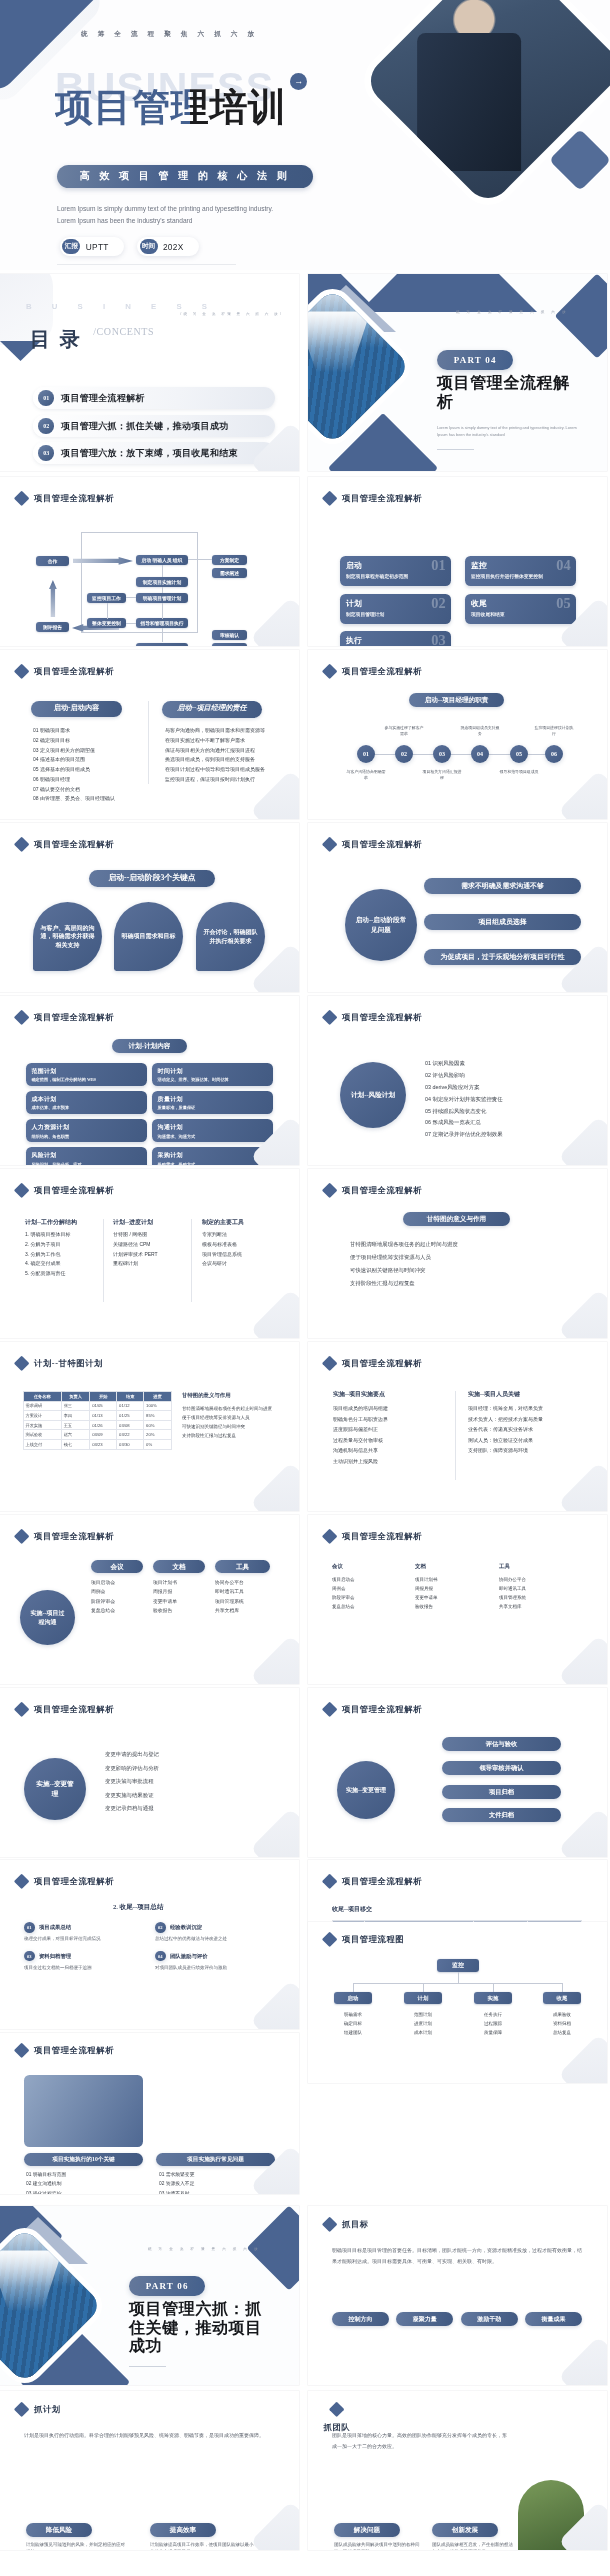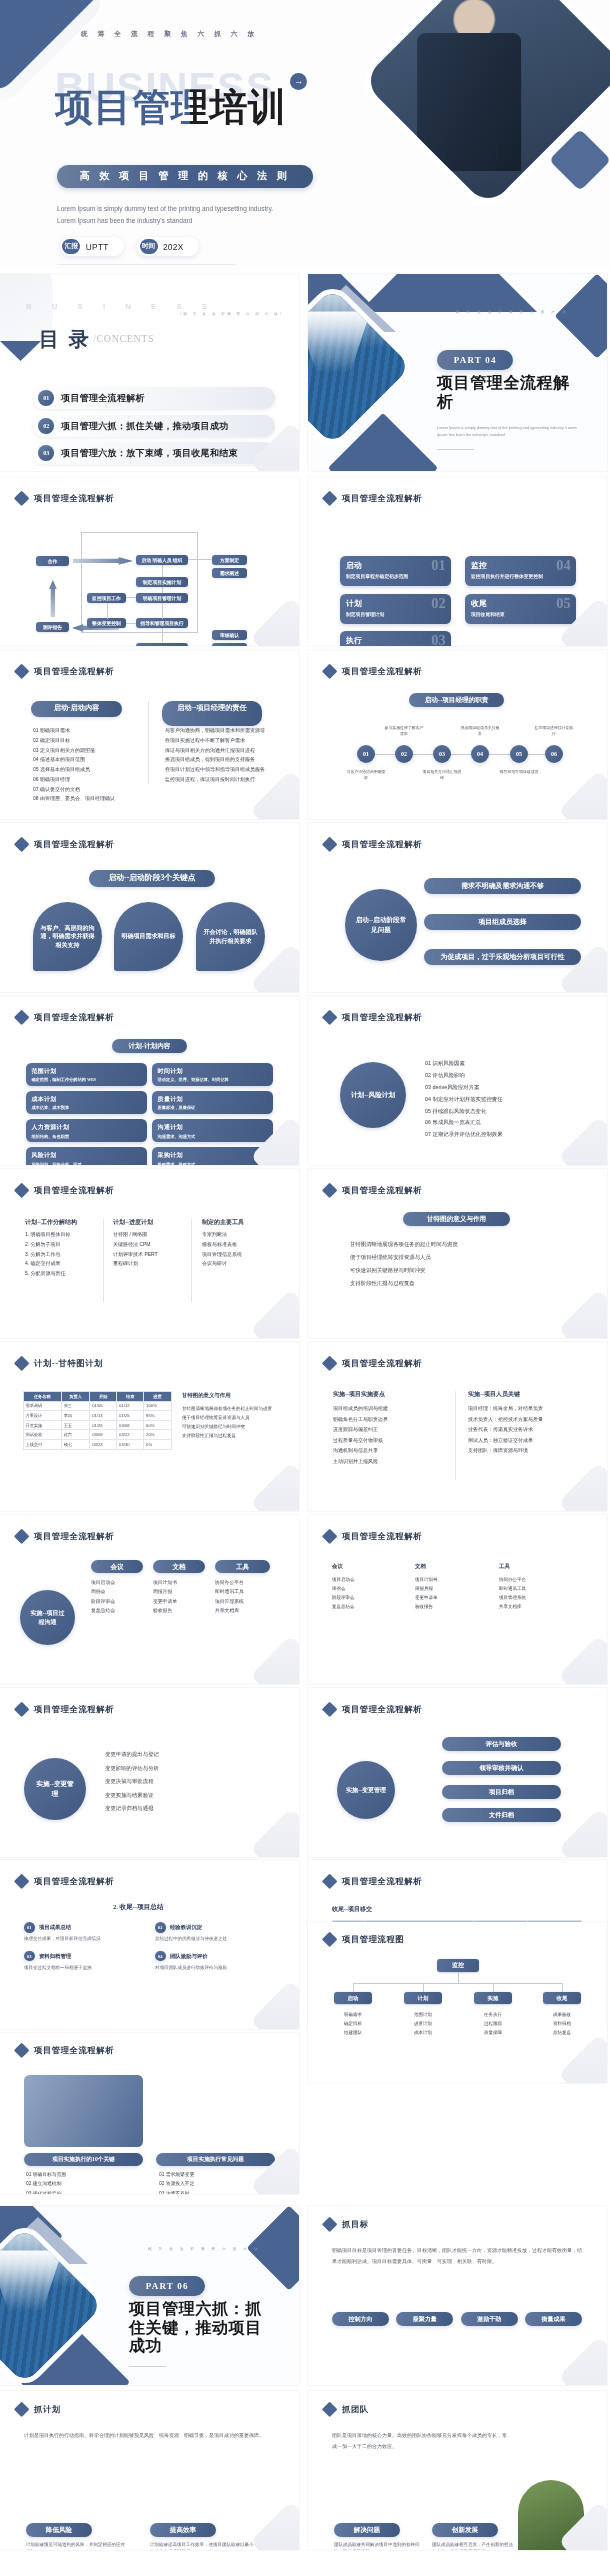--- a/index.html
+++ b/index.html
@@ -108,21 +108,21 @@
   .cover-line{ position:absolute; left:57px; top:264px; width:179px; height:0.6px; background:#e8eaee;}
 
   
   .toc-ghost{
     position:absolute; left:26px; top:28px; font-size:7.8px; letter-spacing:9px;
     color:#d7dce6; font-weight:600;
   }
   .toc-eyebrow{
     position:absolute; right:15.5px; top:38px; font-size:3.6px; letter-spacing:2.4px; color:#9aa2b1;
   }
-  .toc-head{ position:absolute; left:39px; top:52px; display:flex; align-items:center; gap:2px;}
+  .toc-head{ position:absolute; left:30px; top:52px; display:flex; align-items:flex-start; gap:11px;}
   .toc-head .cn{ font-size:20px; font-weight:800; color:#2e3d55; font-family:"Liberation Serif","DejaVu Serif",serif; letter-spacing:2.4px;}
   .toc-head .en{ font-size:10px; color:#b9c0cd; font-family:"Liberation Serif",serif; letter-spacing:0.6px; padding-bottom:1.8px;}
   .toc-item{
     position:absolute; left:33px; width:242px; height:22px;
     background:linear-gradient(100deg,#ffffff 0%,#f2f4f8 60%,#e6eaf1 100%);
     border-radius:11.3px; box-shadow:0 1.2px 3.6px rgba(90,105,135,.12);
     display:flex; align-items:center; gap:7.2px; padding-left:5.4px;
   }
   .toc-item .num{
     width:15.5px;height:15.5px;border-radius:50%;
@@ -427,21 +427,21 @@
       <div>01 明确项目需求</div>
       <div>02 确定项目目标</div>
       <div>03 定义项目相关方的期望值</div>
       <div>04 描述基本的项目范围</div>
       <div>05 选择基本的项目组成员</div>
       <div>06 明确项目经理</div>
       <div>07 确认要交付的文档</div>
       <div>08 由管理层、委员会、项目经理确认</div>
     </div>
     <div class="vline" style="left:148px; top:51px; height:83px;"></div>
-    <div class="pill-cap" style="position:absolute;left:162px;top:51px;width:100px;height:25px;line-height:15.5px;font-size:7.2px;">启动--项目经理的责任</div>
+    <div class="pill-cap" style="position:absolute;left:162px;top:51px;width:100px;height:17px;line-height:15.5px;font-size:7.2px;font-style:italic;">启动--项目经理的责任</div>
     <div class="bullet-list" style="position:absolute;left:165px;top:76px;width:109px;">
       <div>与客户沟通协商，明确项目需求和所需资源等</div>
       <div>在项目实施过程中不断了解客户需求</div>
       <div>保证与项目相关方的沟通并汇报项目进程</div>
       <div>挑选项目组成员，得到项目组的支持服务</div>
       <div>在项目计划过程中领导和指导项目组成员服务</div>
       <div>监控项目进程，保证项目按时间计划执行</div>
     </div>
     <div class="corner-fold"></div>
   </div>
@@ -982,21 +982,21 @@
     <div style="position:absolute;left:24px;top:106px;width:250px;display:flex;gap:7.2px;">
       <div class="pill-cap" style="flex:1;height:14.3px;line-height:14.3px;font-size:6px;">控制方向</div>
       <div class="pill-cap" style="flex:1;height:14.3px;line-height:14.3px;font-size:6px;">凝聚力量</div>
       <div class="pill-cap" style="flex:1;height:14.3px;line-height:14.3px;font-size:6px;">激励干劲</div>
       <div class="pill-cap" style="flex:1;height:14.3px;line-height:14.3px;font-size:6px;">衡量成果</div>
     </div>
     <div class="corner-fold"></div>
   </div>
 
   <div class="slide" style="left:308px; top:2391px; height:159px;">
-    <div class="sec-head" style="top:13px;">
+    <div class="sec-head" style="top:13px;flex-direction:column;">
       <span class="dia"></span>
       <span class="tx">抓团队</span>
     </div>
     <div class="dot-grid corner-dots"></div>
     <div class="small-lbl" style="position:absolute;left:24px;top:39px;width:179px;font-size:5px;line-height:2.1;">团队是项目落地的核心力量。高效的团队协作能够充分发挥每个成员的专长，形成一加一大于二的合力效应。</div>
     <div style="position:absolute;left:210px;top:89px;width:66px;height:89px;border-radius:33px 33px 4.8px 4.8px;overflow:hidden;background:linear-gradient(160deg,#7a9a5a,#3b5a2e);"></div>
     <div class="pill-cap" style="position:absolute;left:26px;top:132px;width:66px;height:14.3px;line-height:14.3px;font-size:6.6px;">解决问题</div>
     <div class="small-lbl" style="position:absolute;left:26px;top:150px;width:89px;font-size:4.5px;">团队成员能够共同解决项目中遇到的各种问题，降低项目风险。</div>
     <div class="pill-cap" style="position:absolute;left:124px;top:132px;width:66px;height:14.3px;line-height:14.3px;font-size:6.6px;">创新发展</div>
     <div class="small-lbl" style="position:absolute;left:124px;top:150px;width:83px;font-size:4.5px;">团队成员能够相互启发，产生创新的想法与方案，推动项目不断前进。</div>

